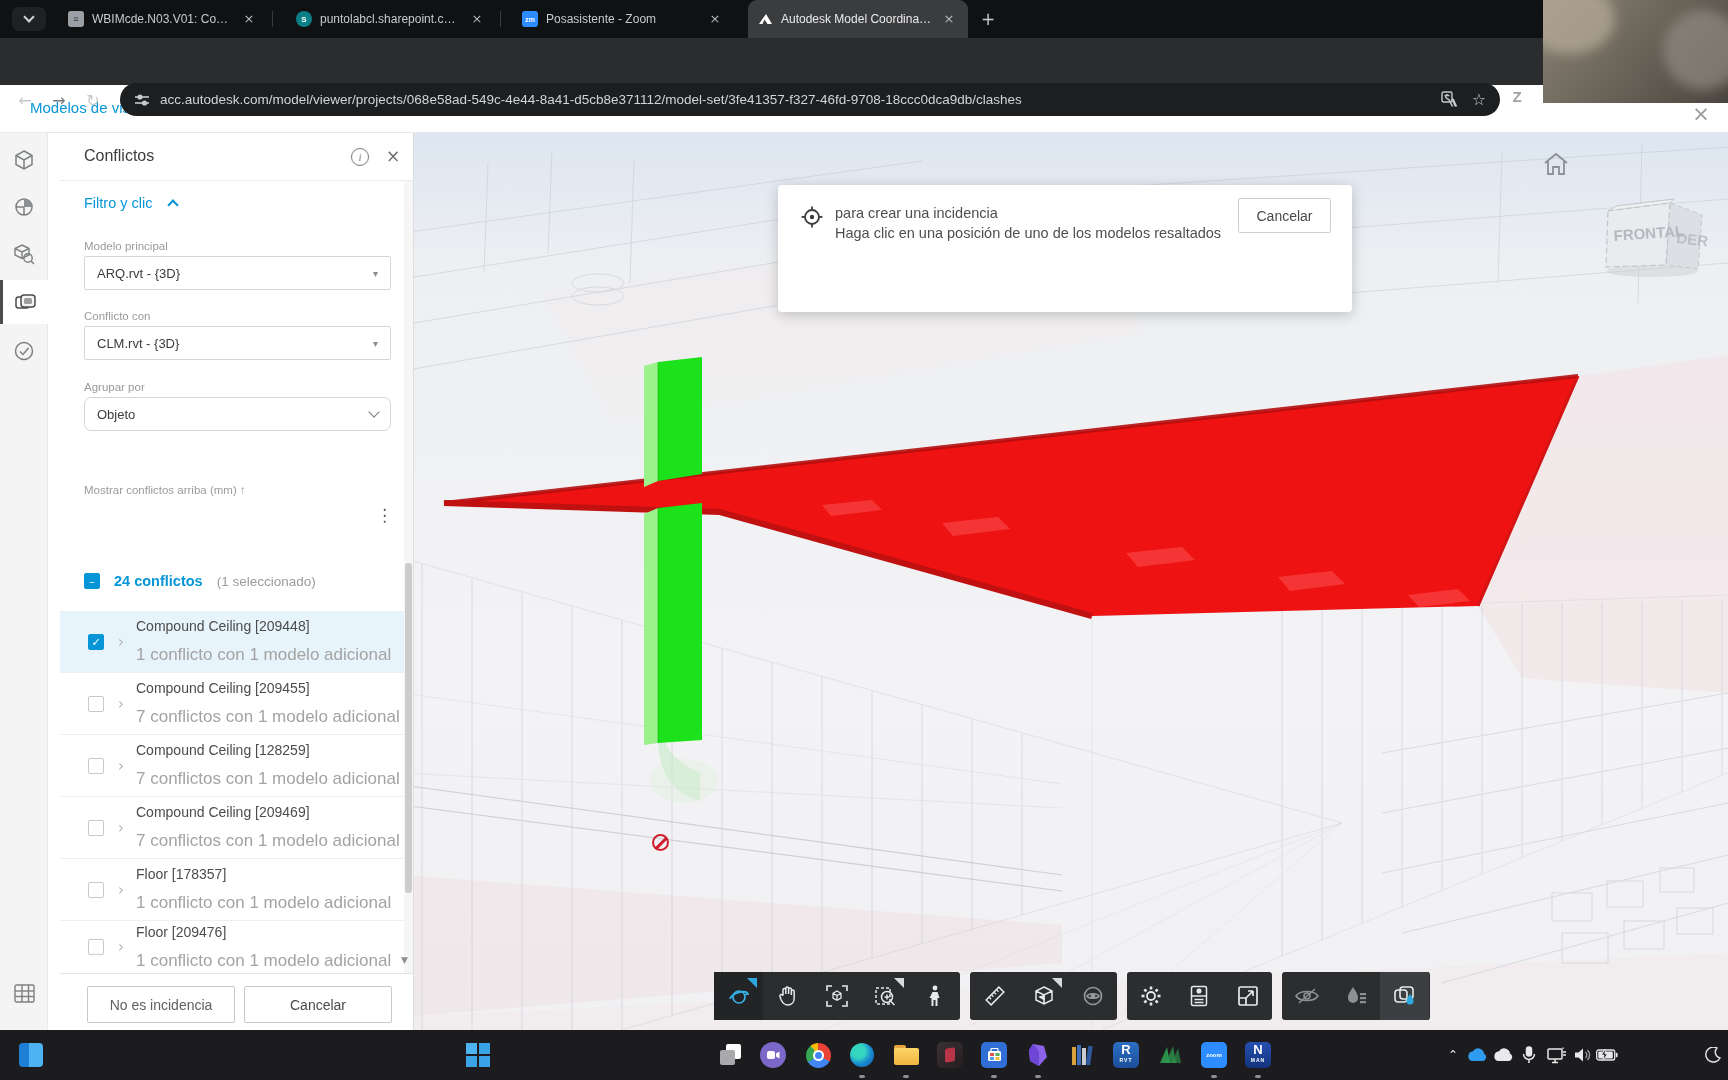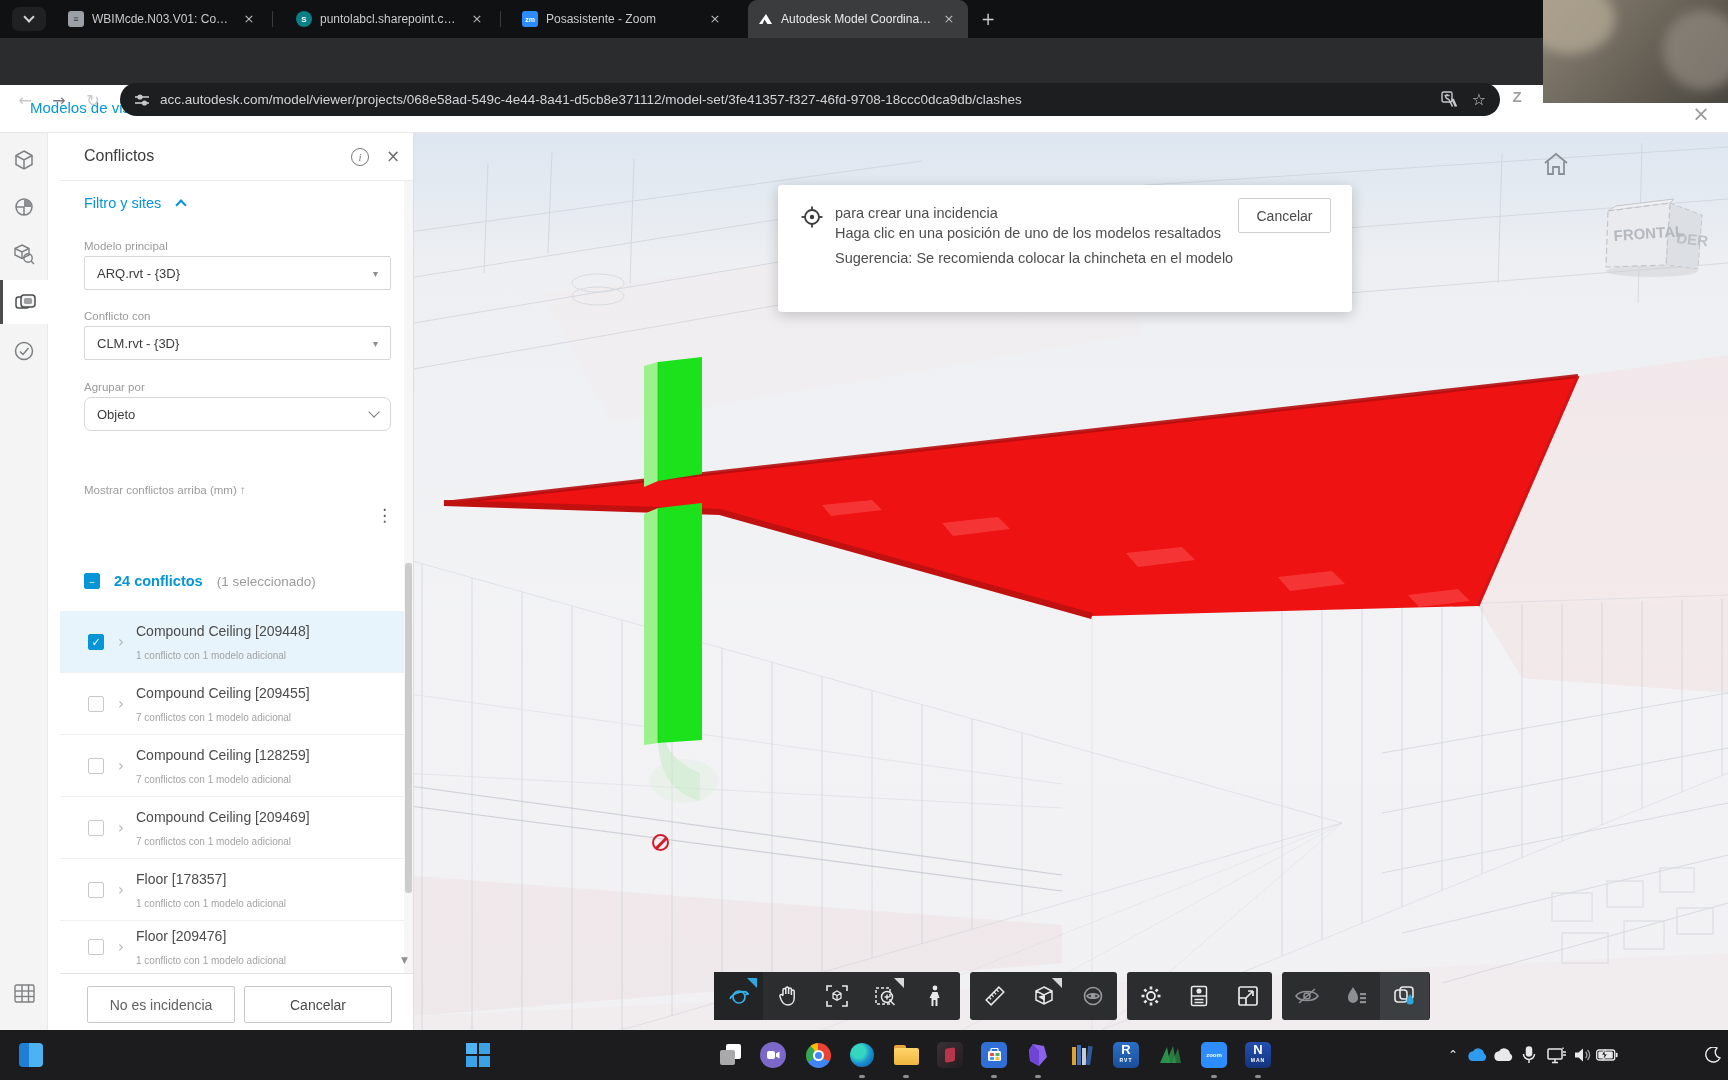--- a/index.html
+++ b/index.html
@@ -64,21 +64,21 @@
   .cbx.on { background:#0696d7; border-color:#0696d7; color:#fff; font-size:11px; line-height:15px; text-align:center; }
   #sumrow { left:24px; top:440px; display:flex; align-items:center; gap:14px; }
   #sumlink { color:#0696d7; font-size:14.5px; font-weight:bold; }
   #sumsel { color:#9b9b9b; font-size:13.5px; }
 
   #list { left:0; top:478px; width:345px; height:362px; }
   .row { left:0; width:345px; height:62px; border-bottom:1px solid #efefef; display:flex; align-items:center; padding-left:28px; gap:0; }
   .row.sel { background:#e8f4fb; }
   .row .rchev { color:#b3b3b3; font-size:15px; margin:0 12px 0 14px; }
   .rtxt .t1 { font-size:14px; color:#4c4c4c; }
-  .rtxt .t2 { font-size:10px; color:#a3a3a3; margin-top:11px; }
+  .rtxt .t2 { font-size:17px; color:#a3a3a3; margin-top:11px; }
   .vscroll { left:344px; top:48px; width:9px; height:792px; background:#f6f6f6; }
   .vthumb { left:345px; top:430px; width:7px; height:330px; background:#ccc; border-radius:3px; }
   .scrolldn { left:341px; top:822px; color:#8f8f8f; font-size:9px; }
 
   #panelfooter { left:0; top:840px; width:353px; height:57px; border-top:1px solid #e4e4e4; background:#fff; }
   .pbtn { top:12px; width:148px; height:37px; border:1px solid #c9c9c9; border-radius:2px; background:#fff;
     font-size:14px; color:#5f5f5f; display:flex; align-items:center; justify-content:center; }
 
   
   #viewer { left:402px; top:133px; width:1326px; height:897px; z-index:1; overflow:hidden;
@@ -253,21 +253,21 @@
   </div>
 
   <div id="panel" class="abs">
     <div id="panelheader" class="abs">
       <div id="paneltitle" class="abs">Conflictos</div>
       <div class="infoicon abs">i</div>
       <div class="panelclose abs glyph">×</div>
     </div>
 
     <div id="filterlink" class="abs">
-      <span>Filtro y sites</span>
+      <span>Filtro y clic</span>
       <span class="chevup"></span>
     </div>
 
     <div class="flabel abs" style="top:107px;">Modelo principal</div>
     <div class="fselect abs" style="top:123px;">
       <span>ARQ.rvt - {3D}</span>
       <span class="caret glyph">▾</span>
     </div>
 
     <div class="flabel abs" style="top:177px;">Conflicto con</div>
@@ -438,21 +438,20 @@
             <line x1="12" y1="19" x2="12" y2="22.5"></line>
             <line x1="1.5" y1="12" x2="5" y2="12"></line>
             <line x1="19" y1="12" x2="22.5" y2="12"></line>
           </g>
       </svg>
       <div class="dlgtext abs">
         <div>para crear una incidencia</div>
         <div>Haga clic en una posición de uno de los modelos resaltados</div>
       </div>
       <div class="dlghint abs">
-        <div>Sugerencia: Se recomienda colocar la chincheta en el modelo</div>
       </div>
       <div id="dlgcancel" class="abs">Cancelar</div>
     </div>
 
     <div id="nocursor" class="abs"></div>
 
     <div class="tbgroup abs" style="left:312px; width:246px;">
       <div class="tbtn activeteal">
         <span class="tri blue"></span>
         <svg width="22" height="22" viewBox="0 0 22 22">

